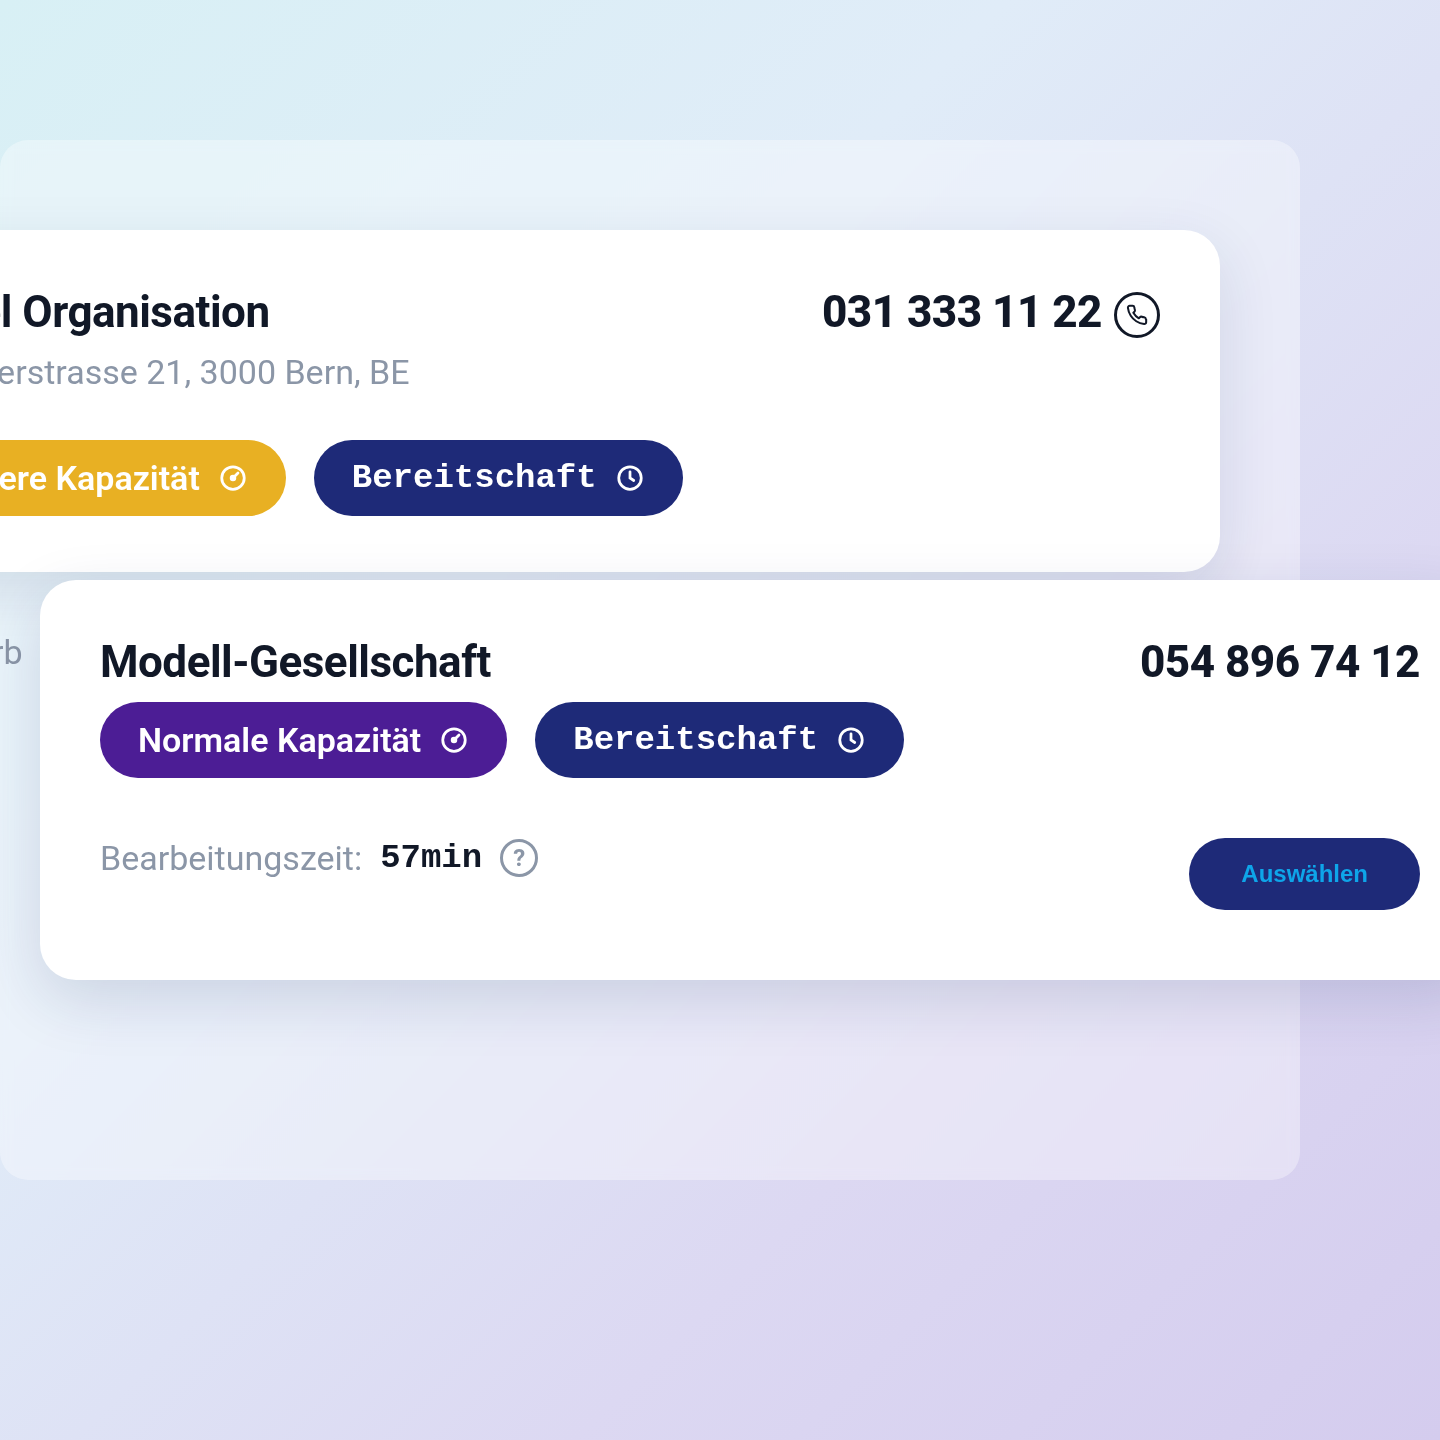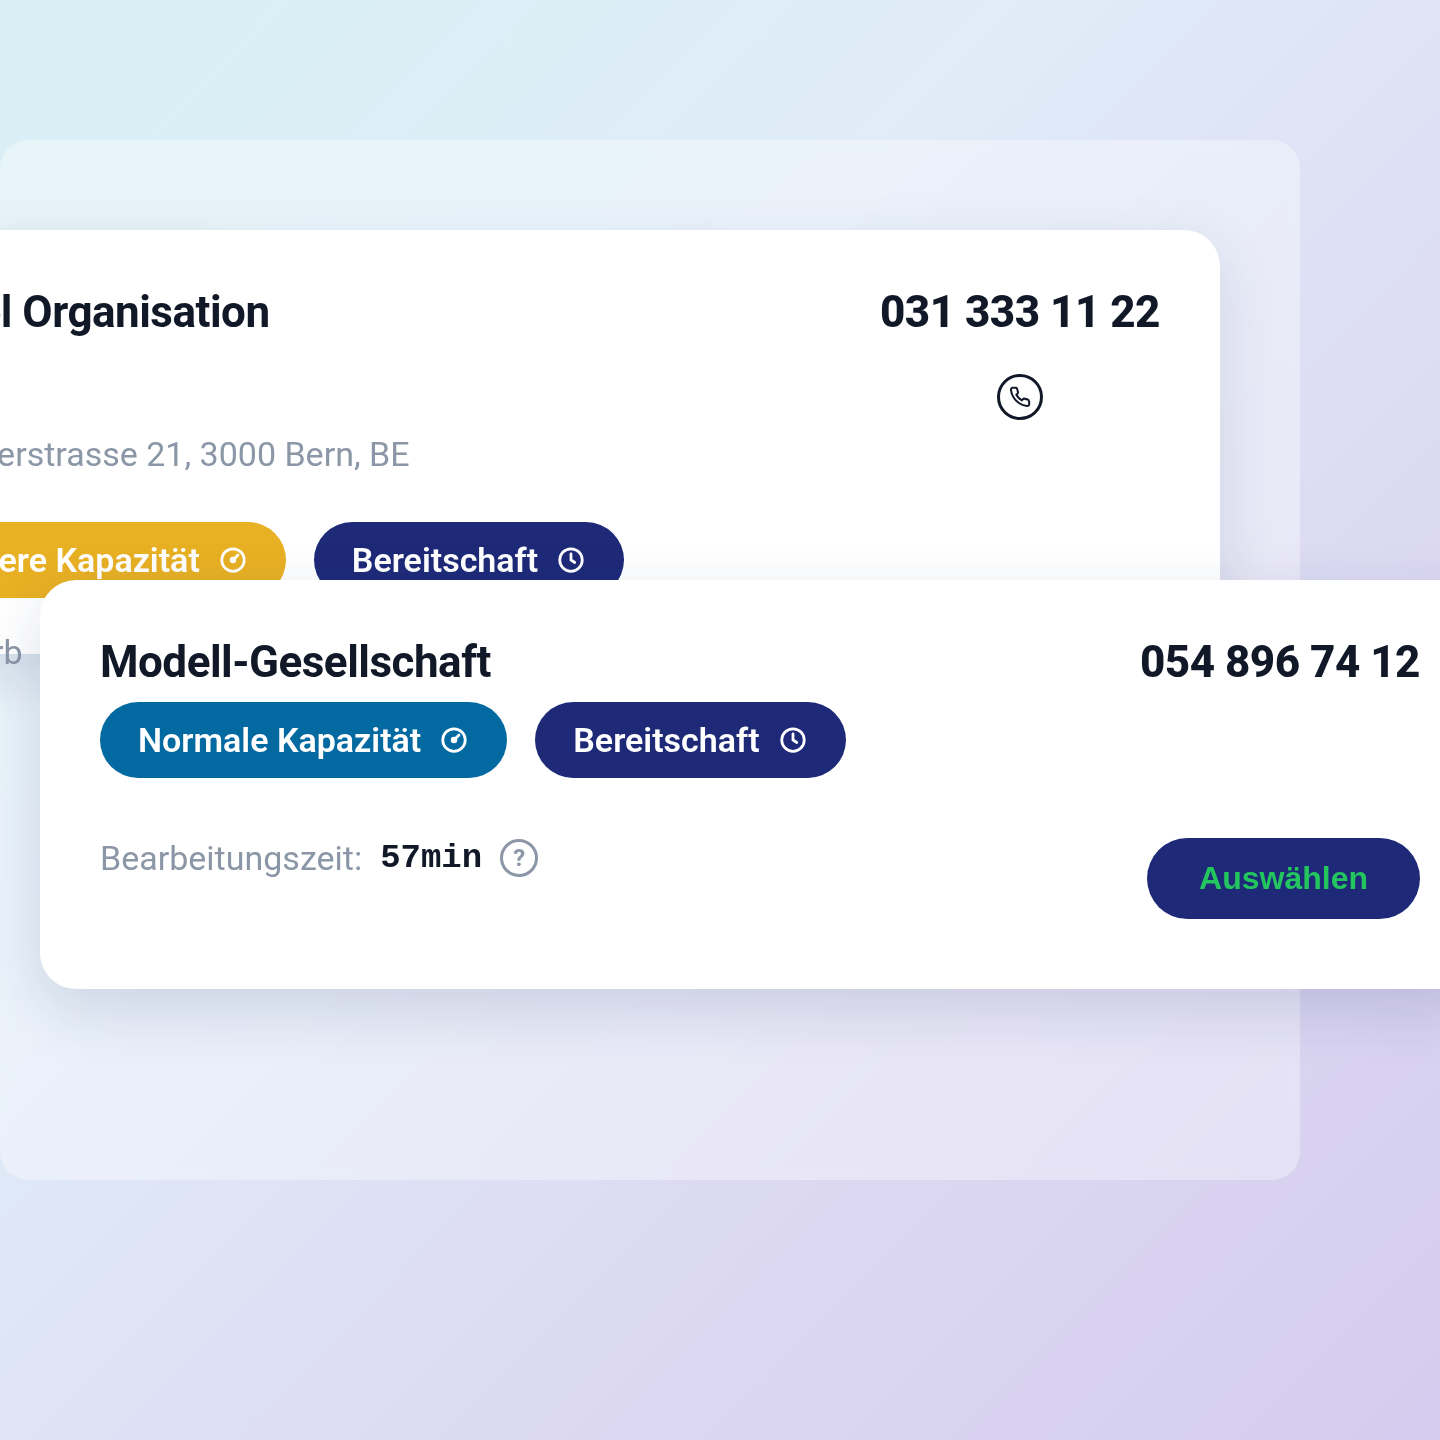--- a/index.html
+++ b/index.html
@@ -51,21 +51,21 @@
     justify-content: space-between;
     align-items: flex-start;
     margin-bottom: 14px;
   }
   .org-name {
     font-size: 44px;
     font-weight: 700;
     color: #111827;
     letter-spacing: -0.5px;
   }
-  .phone-wrap { display: flex; align-items: center; gap: 36px; flex-direction: column; }
+  .phone-wrap { display: flex; align-items: flex-end; gap: 12px; }
   .phone {
     font-size: 44px;
     font-weight: 800;
     color: #111827;
     letter-spacing: -0.5px;
     white-space: nowrap;
   }
   .phone-icon-circle {
     width: 46px; height: 46px;
     border: 3px solid #111827;
@@ -89,22 +89,22 @@
   .pill {
     display: inline-flex; align-items: center; gap: 18px;
     padding: 18px 38px;
     border-radius: 999px;
     font-size: 34px;
     font-weight: 600;
     color: #fff;
     white-space: nowrap;
   }
   .pill-yellow { background: #e8b023; }
-  .pill-green  { background: #0369a1; }
-  .pill-navy   { background: #1e2a78; }
+  .pill-green  { background: #4c1d95; }
+  .pill-navy   { background: #1e2a78; font-family: Liberation Mono, monospace; }
 
   .gauge-icon, .clock-icon { width: 30px; height: 30px; flex-shrink: 0; }
 
   .proc-row {
     display: flex; justify-content: space-between; align-items: flex-start;
     margin-top: 60px;
   }
   .proc-text {
     font-size: 34px;
     color: #8b96a7;
@@ -116,25 +116,25 @@
     border: 3px solid #8b96a7;
     border-radius: 50%;
     display: inline-flex; align-items: center; justify-content: center;
     color: #8b96a7;
     font-size: 24px;
     font-weight: 700;
   }
 
   .select-btn {
     background: #1e2a78;
-    color: #22c55e;
+    color: #0ea5e9;
     border: none;
     border-radius: 999px;
     padding: 22px 52px;
-    font-size: 32px;
+    font-size: 24px;
     font-weight: 700;
     cursor: pointer;
   }
 
   
   .clip-frag {
     position: absolute;
     left: -8px;
     top: 632px;
     font-size: 34px;

